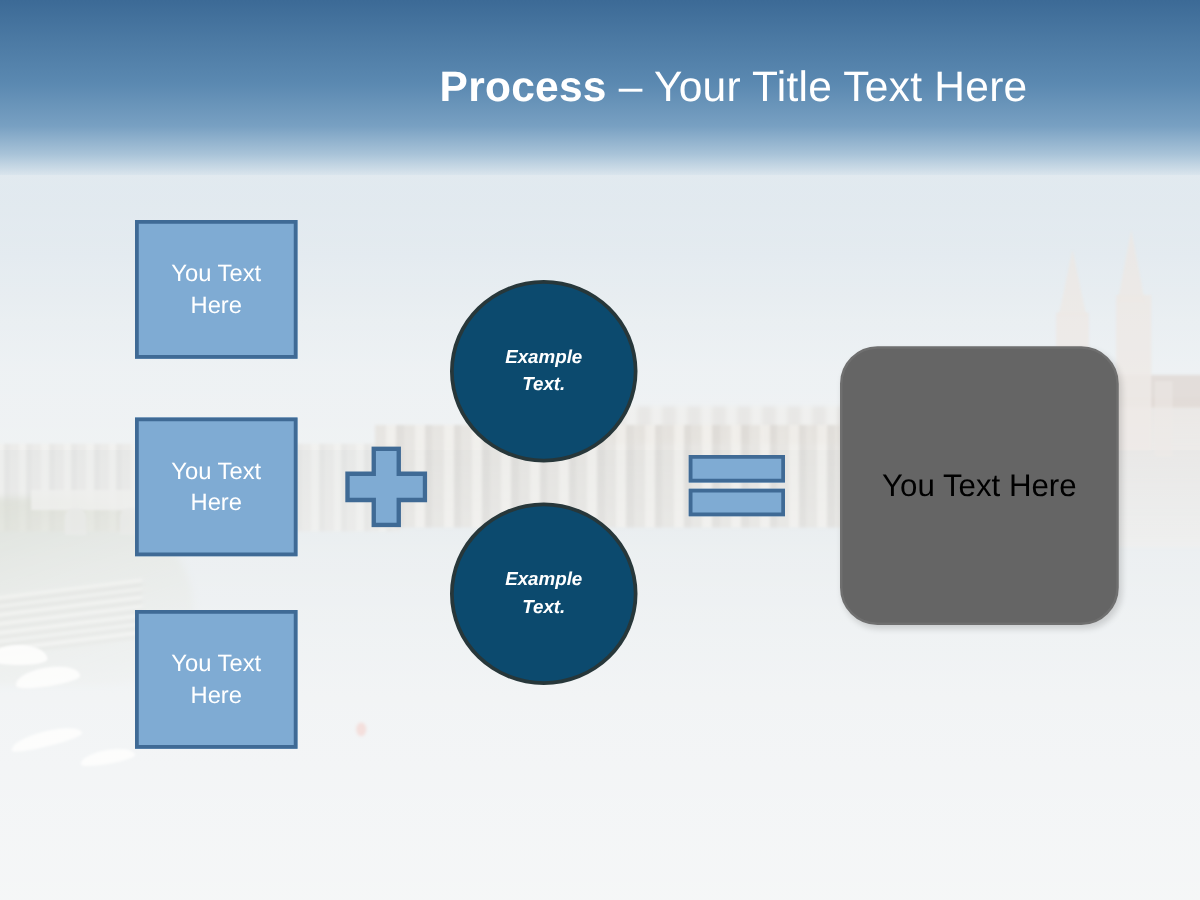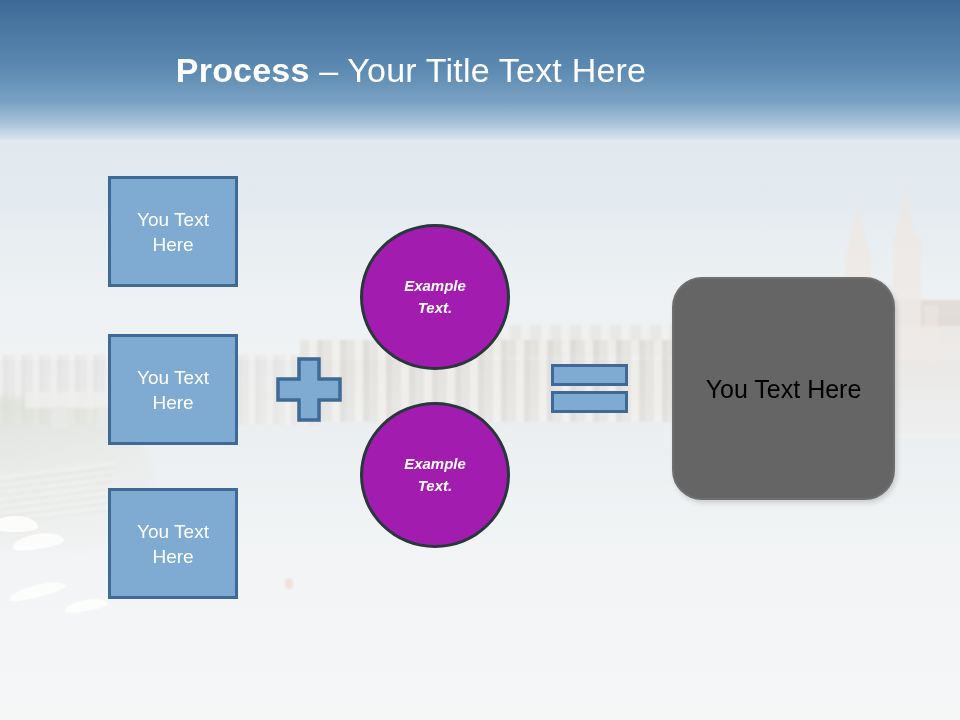--- a/index.html
+++ b/index.html
@@ -167,21 +167,21 @@
         #4b79a3 22%,
         #5b89b1 48%,
         #78a0c2 72%,
         #a8c3d8 88%,
         rgba(205,220,232,0.35) 100%);
   }
   .title {
     position: absolute;
     left: 0; top: 49px;
     width: 822px;
-    text-align: center;
+    text-align: right;
     color: #ffffff;
     font-size: 34px;
     line-height: 42px;
     letter-spacing: 0.2px;
     white-space: nowrap;
   }
   .title .t-bold { font-weight: bold; }
   .title .t-rest { font-weight: normal; }
 
   
@@ -211,21 +211,21 @@
     width: 66px; height: 65px;
   }
   .plus svg { display: block; }
 
   
   .circle {
     position: absolute;
     width: 150px; height: 146px;
     box-sizing: border-box;
     border-radius: 50%;
-    background: #a21caf;
+    background: #0c4a6e;
     border: 3px solid #27373a;
     color: #ffffff;
     font-size: 15px;
     font-weight: bold;
     font-style: italic;
     line-height: 22px;
     text-align: center;
     display: flex;
     align-items: center;
     justify-content: center;

